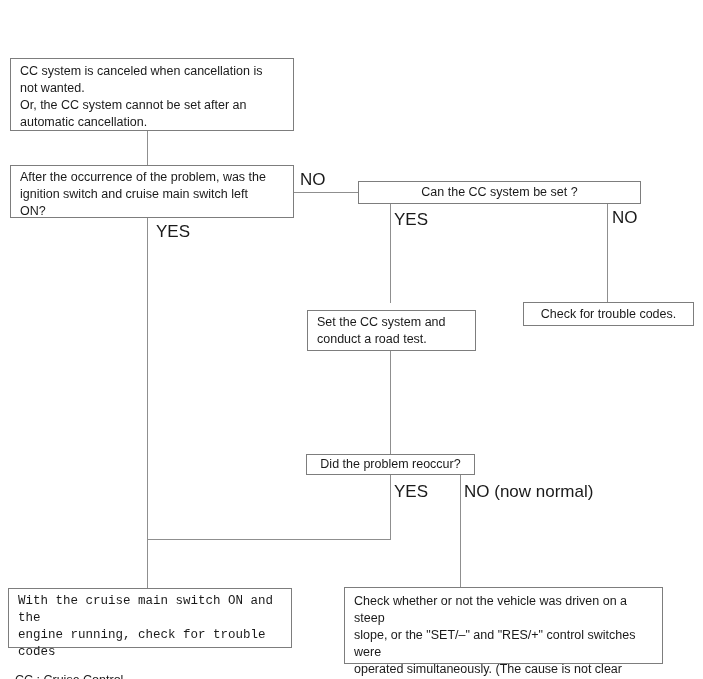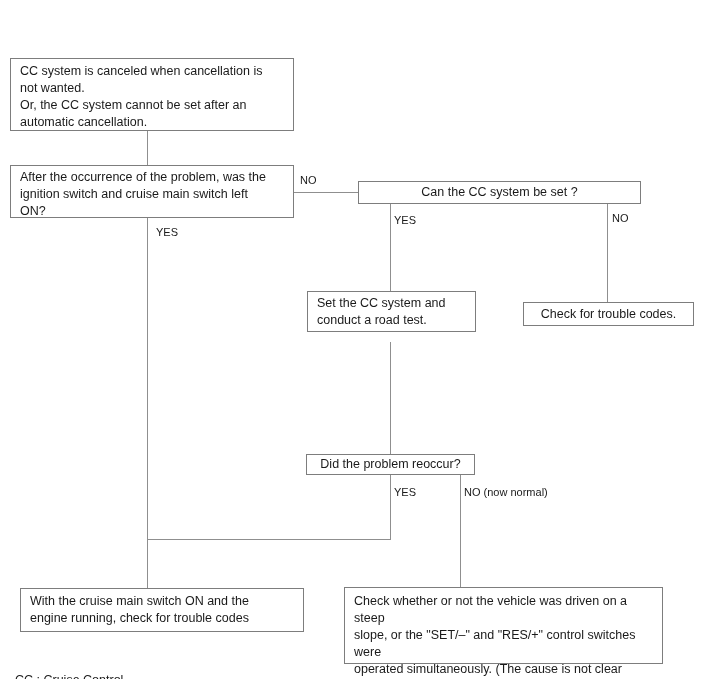--- a/index.html
+++ b/index.html
@@ -27,40 +27,40 @@
     display: flex;
     align-items: center;
     justify-content: center;
     text-align: center;
     padding: 0 16px;
     white-space: nowrap;
   }
   .n-a { left: 10px;  top: 14px;  width: 284px; height: 73px; }
   .n-b { left: 10px;  top: 121px; width: 284px; height: 53px; padding-top: 3px; }
   .n-c { left: 358px; top: 137px; width: 283px; height: 23px; }
-  .n-d { left: 307px; top: 247px; width: 169px; height: 41px; padding-top: 3px; }
+  .n-d { left: 307px; top: 266px; width: 169px; height: 41px; padding-top: 3px; }
   .n-e { left: 523px; top: 258px; width: 171px; height: 24px; }
   .n-f { left: 306px; top: 410px; width: 169px; height: 21px; }
-  .n-g { left: 20px;  top: 544px; width: 284px; height: 44px; }
+  .n-g { left: 8px;  top: 544px; width: 284px; height: 60px; font-family: Liberation Mono, monospace; }
   .n-h { left: 344px; top: 543px; width: 319px; height: 77px; padding: 5px 9px; }
   .vline, .hline { position: absolute; background: #8f8f8f; }
   .vline { width: 1px; }
   .hline { height: 1px; }
   .e-a-b   { left: 147px; top: 86px;  height: 36px; }
   .e-b-g   { left: 147px; top: 173px; height: 372px; }
   .e-b-c   { left: 293px; top: 148px; width: 66px; }
   .e-c-d   { left: 390px; top: 159px; height: 100px; }
   .e-c-e   { left: 607px; top: 159px; height: 100px; }
   .e-d-f   { left: 390px; top: 298px; height: 113px; }
   .e-f-y   { left: 390px; top: 431px; height: 65px; }
   .e-f-m   { left: 147px; top: 495px; width: 244px; }
   .e-f-h   { left: 460px; top: 431px; height: 113px; }
   .branch-label {
     position: absolute;
-    font-size: 11px;
+    font-size: 17px;
     line-height: 14px;
     white-space: nowrap;
   }
   .l-no1  { left: 300px; top: 129px; }
   .l-yes1 { left: 156px; top: 181px; }
   .l-yes2 { left: 394px; top: 169px; }
   .l-no2  { left: 612px; top: 167px; }
   .l-yes3 { left: 394px; top: 441px; }
   .l-no3  { left: 464px; top: 441px; }
   .legend {

